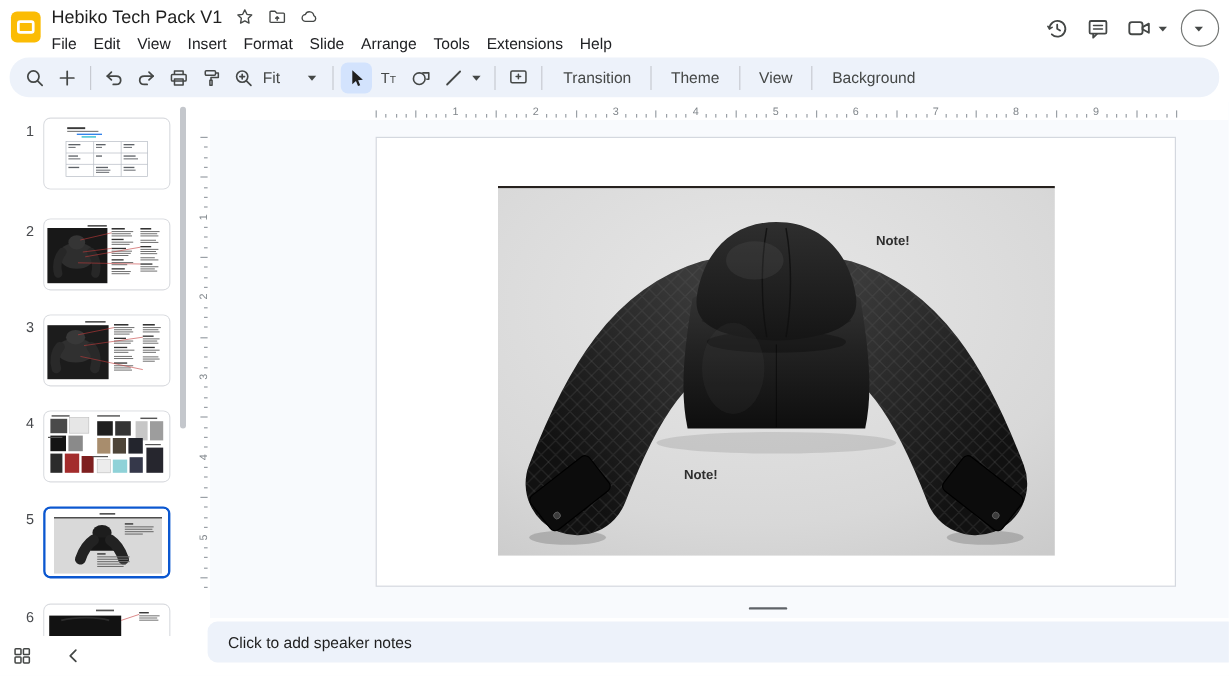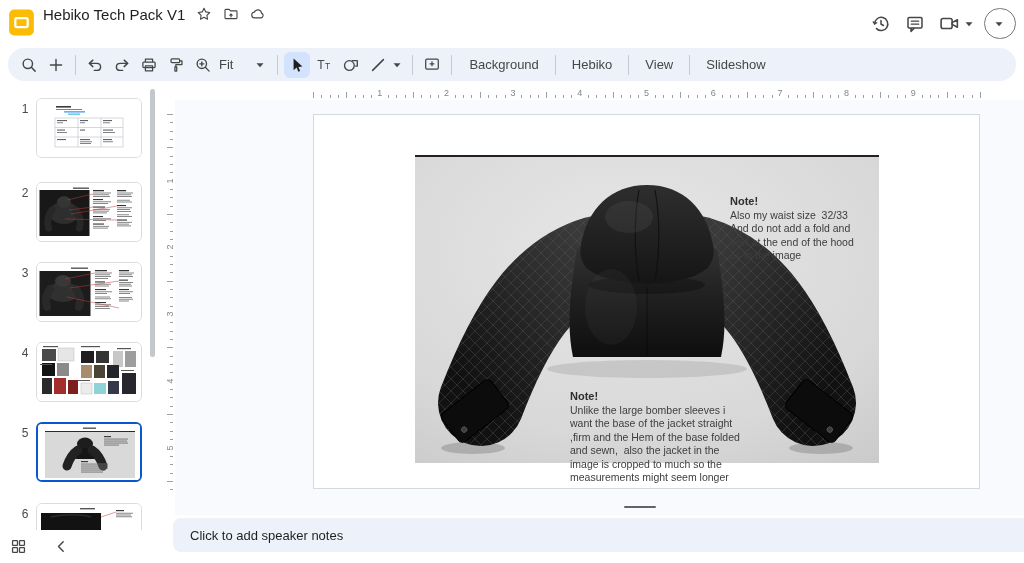--- a/index.html
+++ b/index.html
@@ -94,20 +94,32 @@
               <path d="M2.5 5.2c0-.6.4-1 1-1h4.2l1.8 1.9h7c.6 0 1 .4 1 1v7.7c0 .6-.4 1-1 1h-13c-.6 0-1-.4-1-1z"></path>
               <path d="M10 13.6v-3.4M8.4 11.6L10 10l1.6 1.6" stroke-linecap="round"></path>
             </svg>
         </span>
         <span class="ticon">
           <svg viewBox="0 0 20 20" fill="none" stroke="#444746" stroke-width="1.4" stroke-linejoin="round">
               <path d="M6 14.8a3.6 3.6 0 0 1-.4-7.2 4.6 4.6 0 0 1 8.8 1.3 3.1 3.1 0 0 1-.4 5.9z"></path>
             </svg>
         </span>
       </div>
+      <nav class="menubar" id="menubar">
+          <span class="menu-item">File</span>
+          <span class="menu-item">Edit</span>
+          <span class="menu-item">View</span>
+          <span class="menu-item">Insert</span>
+          <span class="menu-item">Format</span>
+          <span class="menu-item">Slide</span>
+          <span class="menu-item">Arrange</span>
+          <span class="menu-item">Tools</span>
+          <span class="menu-item">Extensions</span>
+          <span class="menu-item">Help</span>
+        </nav>
     </div>
     <div class="head-right">
       <span class="hbtn">
         <svg width="20" height="20" viewBox="0 0 20 20" fill="none" stroke="#444746" stroke-width="1.5" stroke-linecap="round">
             <path d="M3.6 10a6.6 6.6 0 1 1 1.9 4.6"></path>
             <path d="M3.6 10L2.2 7.9M3.6 10l2.2-1.2" stroke-width="1.3"></path>
             <path d="M10 6.6V10l2.4 1.5"></path>
           </svg>
       </span>
       <span class="hbtn">
@@ -223,27 +235,27 @@
     </span>
     <span class="tdivider"></span>
     <span class="tbtn">
       <svg width="18" height="18" viewBox="0 0 20 20" fill="none" stroke="#444746" stroke-width="1.4" stroke-linejoin="round">
           <rect x="3" y="3.5" width="14" height="11" rx="1.4"></rect>
           <path d="M10 6.6v4.2M7.9 8.7h4.2" stroke-linecap="round"></path>
         </svg>
     </span>
     <span class="tdivider"></span>
     <span id="toolbar-actions" style="display:flex;align-items:center;">
-        <span class="taction">Background</span>
+        <span class="taction">Transition</span>
         <span class="tdivider"></span>
-        <span class="taction">Hebiko</span>
+        <span class="taction">Theme</span>
         <span class="tdivider"></span>
         <span class="taction">View</span>
         <span class="tdivider"></span>
-        <span class="taction">Slideshow</span>
+        <span class="taction">Background</span>
       </span>
   </div>
 
   <div class="filmstrip">
 
     <div class="thumb-row" style="top:13px;">
       <span class="thumb-num">1</span>
       <div class="thumb-card">
         <svg viewBox="0 0 104 58">
           <rect width="104" height="58" fill="#fff"></rect>
@@ -645,32 +657,24 @@
           <path d="M232 130V199" stroke="#000" stroke-width="1" opacity="0.45"></path>
           <path d="M170 110C190 122 274 122 294 110" stroke="#000" stroke-width="1" opacity="0.25" fill="none"></path>
           <ellipse cx="232" cy="128" rx="58" ry="9" fill="#000" opacity="0.28"></ellipse>
           <path d="M232 28C196 28 172 52 166 88C162 110 176 124 232 127C288 124 302 110 298 88C292 52 268 28 232 28Z" fill="url(#gradHood)"></path>
           <path d="M224 33C219 60 219 96 224 124" stroke="#0f0f0f" stroke-width="1.2" fill="none" opacity="0.85"></path>
           <path d="M240 33C245 60 245 96 240 124" stroke="#0f0f0f" stroke-width="1.2" fill="none" opacity="0.85"></path>
           <ellipse cx="214" cy="60" rx="24" ry="16" fill="#6a6a6a" opacity="0.18"></ellipse>
           <ellipse cx="196" cy="150" rx="26" ry="38" fill="#5a5a5a" opacity="0.12"></ellipse>
         </svg>
         <div class="img-note note-top">
-          <b>Note!</b><span>Also my waist size  32/33
-And do not add a fold and
-sew at the end of the hood
-as in the image</span>
+          <b>Note!</b>
         </div>
         <div class="img-note note-bottom">
-          <b>Note!</b><span>Unlike the large bomber sleeves i
-want the base of the jacket straight
-,firm and the Hem of the base folded
-and sewn,  also the jacket in the
-image is cropped to much so the
-measurements might seem longer</span>
+          <b>Note!</b>
         </div>
       </div>
     </div>
 
     <div class="notes-handle"></div>
   </div>
 
   <div class="bottom-left">
     <span class="bicon">
       <svg viewBox="0 0 20 20" fill="none" stroke="#444746" stroke-width="1.5">

